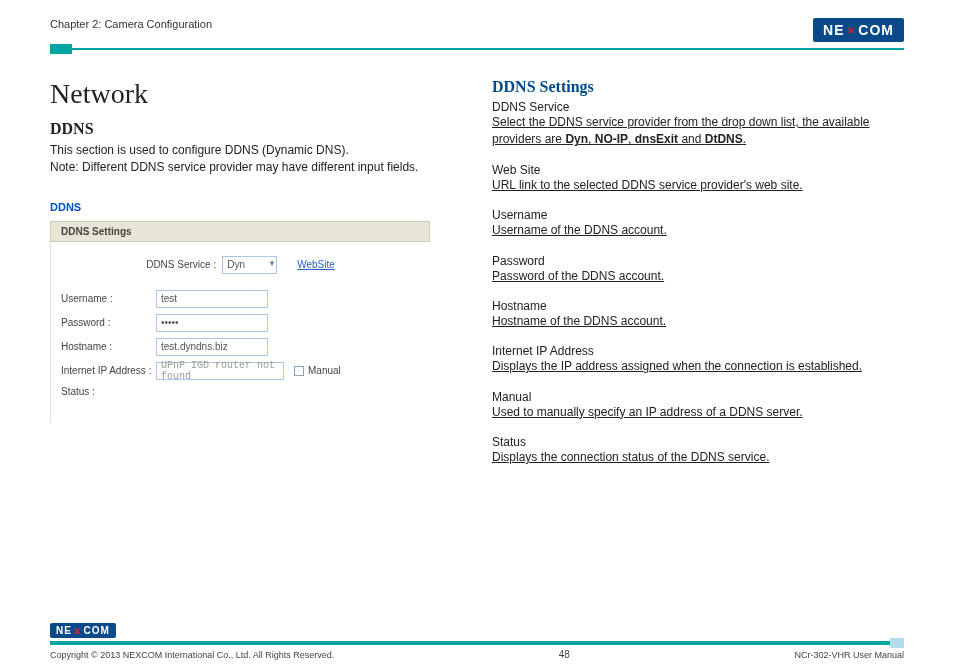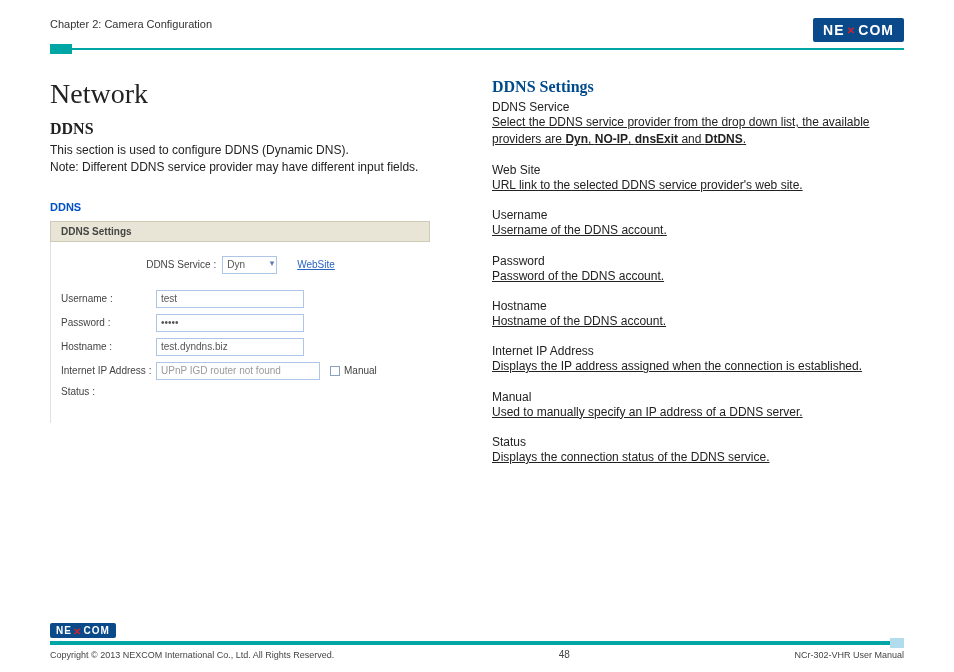--- a/index.html
+++ b/index.html
@@ -86,29 +86,29 @@
   }
   .srow{ display:flex; align-items:center; margin-bottom:6px;}
   .slab{ width:95px; color:#444;}
   .sinp{
     border:1px solid #adc6e6;
     height:18px;
     padding:0 4px;
     font-size:10px;
     color:#555;
     background:#fff;
-    width:148px;
+    width:112px;
     display:inline-flex; align-items:center;
   }
   .sinp.short{ width:55px; position:relative;}
   .sinp.short::after{
     content:"▾"; position:absolute; right:2px; top:1px;
     color:#5b7bb5; font-size:9px;
   }
-  .sinp.long{ width:164px;}
+  .sinp.long{ width:128px;font-family:Liberation Mono, monospace;}
   .slink{ color:#2864C4; text-decoration:underline; margin-left:20px; font-size:10px;}
   .scheck{
     width:10px;height:10px;border:1px solid #8aa0c0;display:inline-block;
     margin-left:10px; vertical-align:middle;
   }
   .sman{ margin-left:4px; color:#444;}
   .grey{ color:#9a9a9a;}
   
   .ftr{
     position:absolute;

